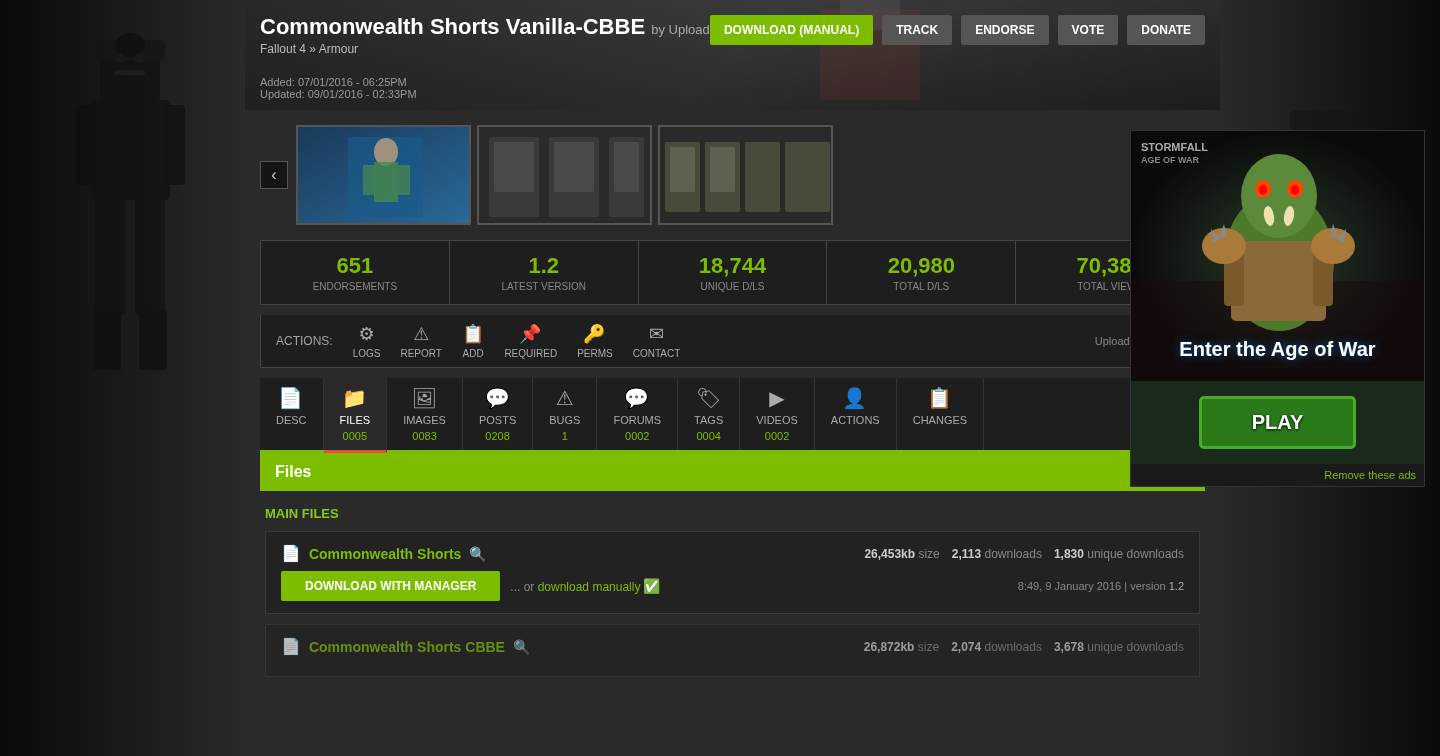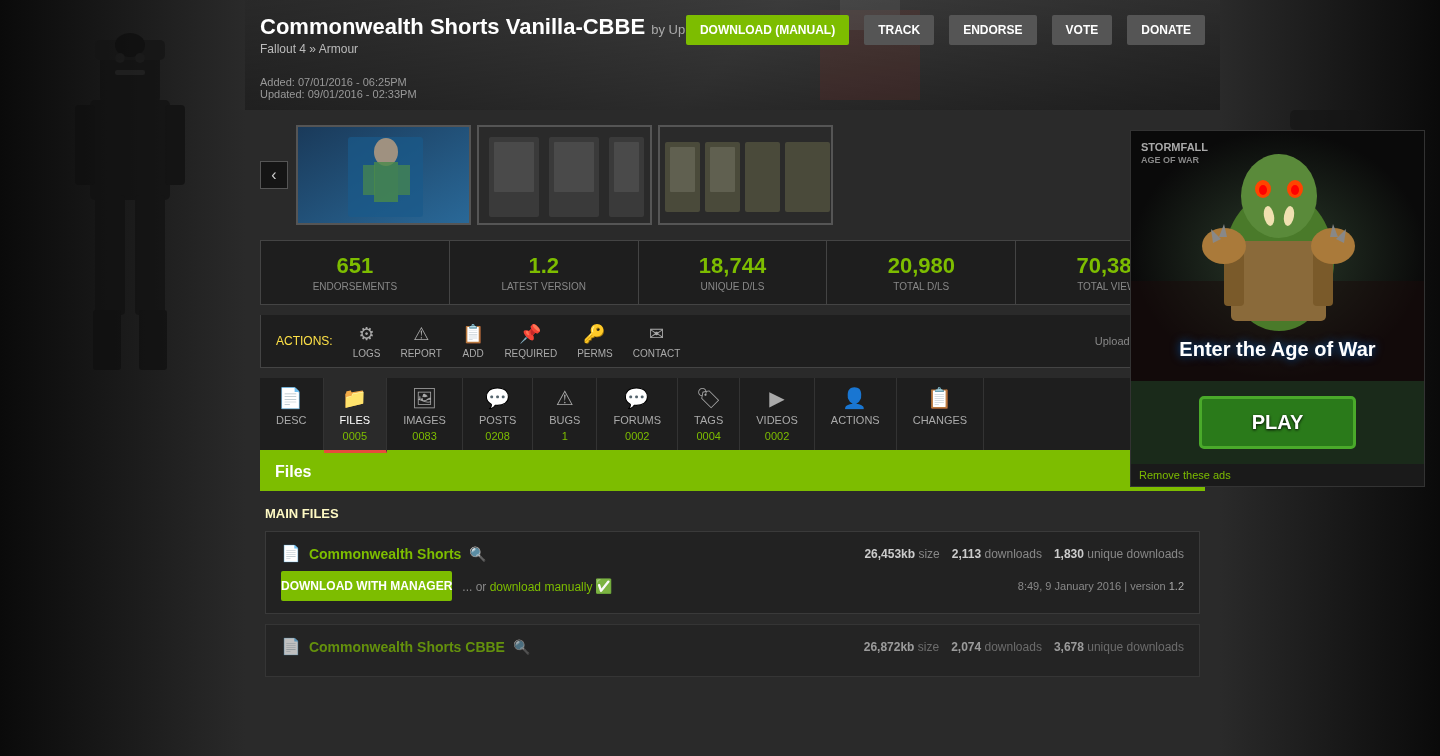--- a/index.html
+++ b/index.html
@@ -102,21 +102,21 @@
       font-size: 11px;
       color: #999;
       margin-top: 20px;
     }
 
     .header-buttons {
       position: absolute;
       top: 15px;
       right: 15px;
       display: flex;
-      gap: 15px;
+      gap: 9px;
     }
     .hbtn {
       padding: 8px 14px;
       font-size: 12px;
       font-weight: bold;
       border: none;
       cursor: pointer;
       text-transform: uppercase;
       border-radius: 2px;
     }
@@ -202,21 +202,21 @@
       align-items: center;
       background: #1e1e1e;
       border: 1px solid #444;
       border-top: none;
       padding: 8px 15px;
       gap: 20px;
       margin-bottom: 10px;
     }
     .actions-label {
       font-size: 12px;
-      color: #fde047;
+      color: #a3a3a3;
       text-transform: uppercase;
     }
     .action-item {
       display: flex;
       flex-direction: column;
       align-items: center;
       gap: 3px;
       cursor: pointer;
       color: #aaa;
     }
@@ -271,21 +271,21 @@
       font-weight: bold;
       margin-bottom: 15px;
     }
     .files-content {
       padding: 0 5px;
     }
 
     .section-label {
       font-size: 13px;
       font-weight: bold;
-      color: #fef9c3;
+      color: #84cc16;
       text-transform: uppercase;
       margin-bottom: 10px;
     }
 
     .file-entry {
       background: #222;
       border: 1px solid #3a3a3a;
       margin-bottom: 10px;
       padding: 12px 15px;
     }
@@ -327,21 +327,21 @@
 
     .file-actions {
       display: flex;
       align-items: center;
       gap: 10px;
     }
     .download-btn {
       background: #7dbd00;
       color: #fff;
       border: none;
-      padding: 8px 0;
+      padding: 8px 24px;
       font-size: 12px;
       font-weight: bold;
       cursor: pointer;
       text-transform: uppercase;
       border-radius: 2px;
     }
     .download-manual {
       font-size: 12px;
       color: #888;
     }
@@ -695,16 +695,16 @@
     <div style="position:absolute;bottom:20px;left:0;right:0;text-align:center;">
       <div style="font-size:20px;font-weight:bold;color:#fff;text-shadow:0 0 10px rgba(0,100,200,0.8);">Enter the Age of War</div>
     </div>
     
     <div style="position:absolute;top:10px;left:10px;font-size:11px;color:#aaa;font-weight:bold;">STORMFALL<br><span style="font-size:9px;color:#888;">AGE OF WAR</span></div>
   </div>
 
   <div style="background:#1a2a1a;padding:15px;text-align:center;">
     <button style="background:#2a7a1a;border:3px solid #4aaa2a;color:#fff;font-size:20px;font-weight:bold;padding:12px 50px;cursor:pointer;border-radius:5px;text-shadow:0 1px 3px #000;">PLAY</button>
   </div>
-  <div style="text-align:left;padding:5px 8px;font-size:11px;">
+  <div style="text-align:right;padding:5px 8px;font-size:11px;">
     <a href="#" style="color:#7dbd00;text-decoration:none;">Remove these ads</a>
   </div>
 </div>
 
 </body></html>

